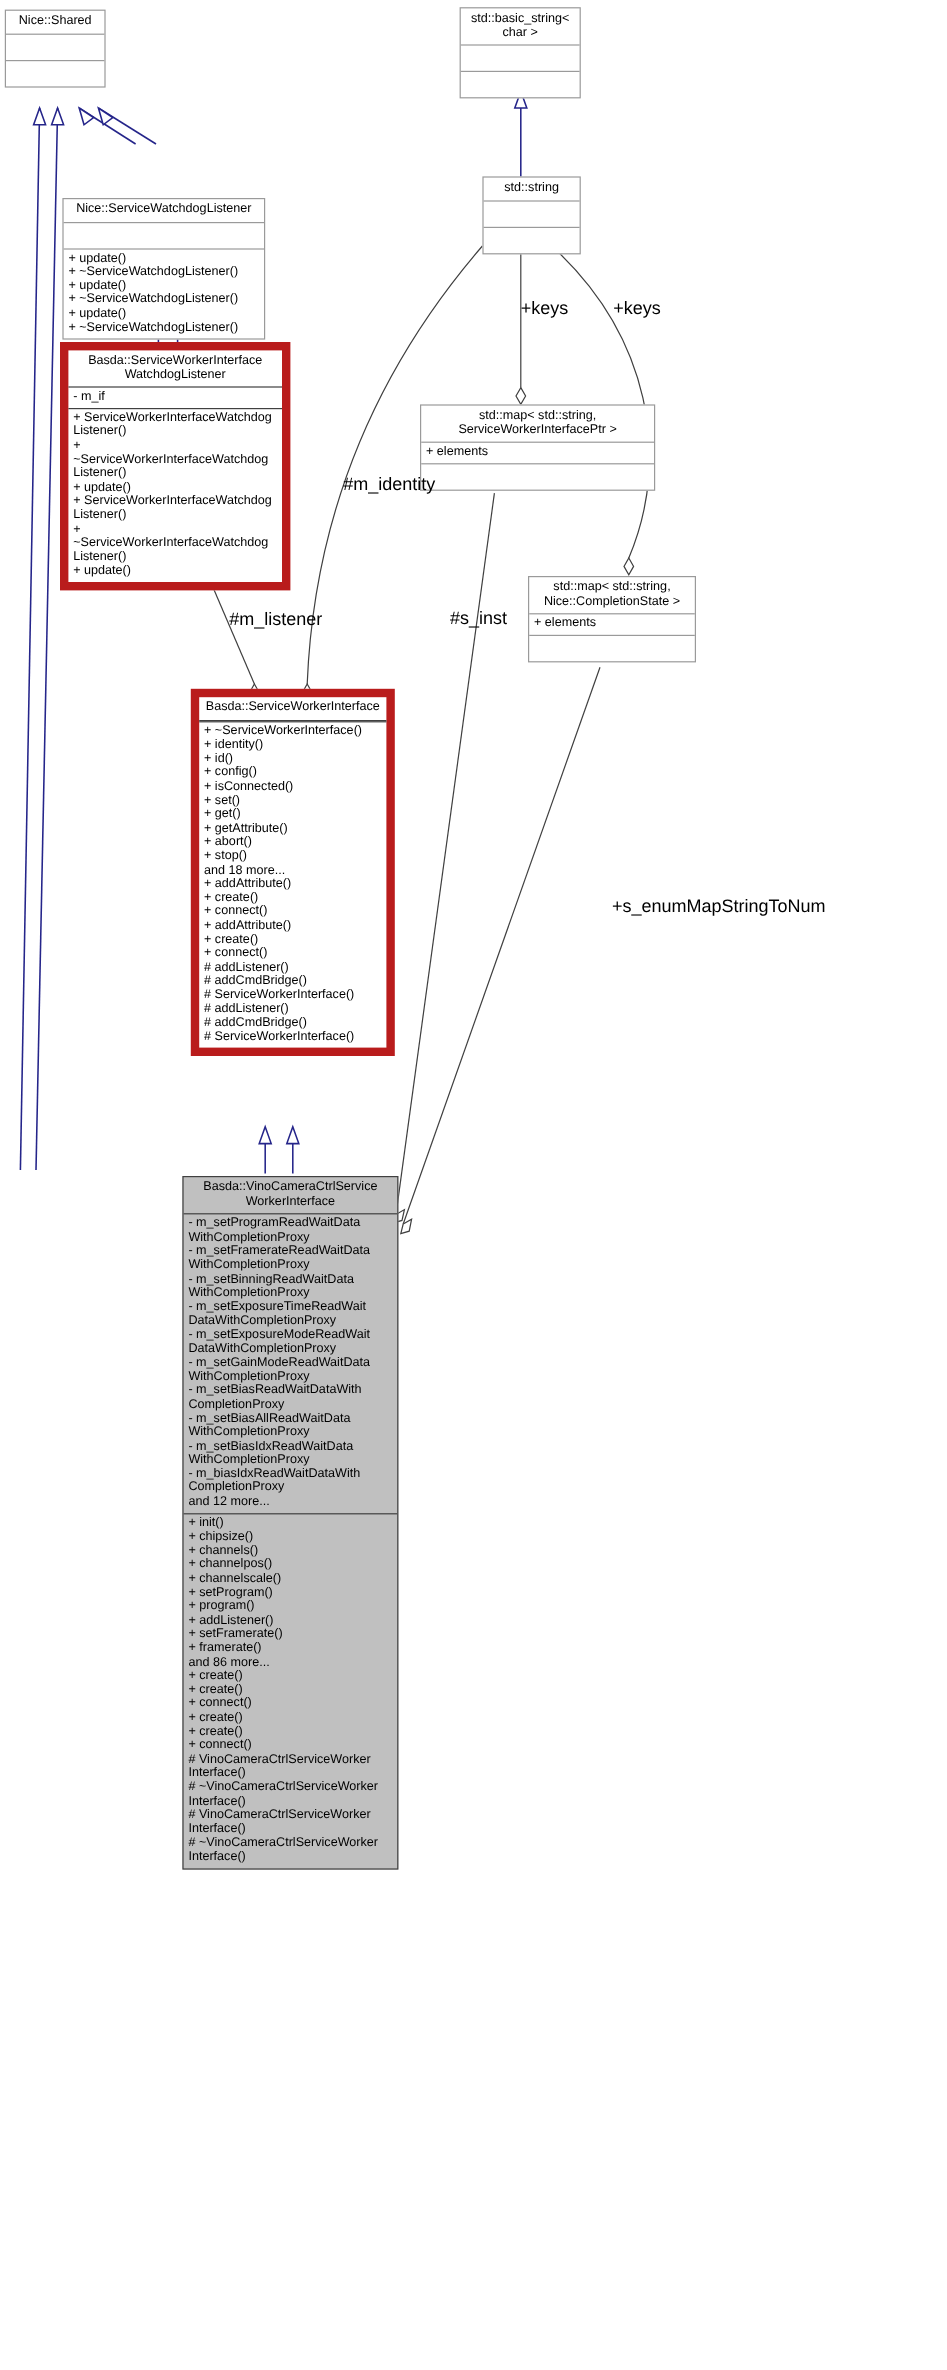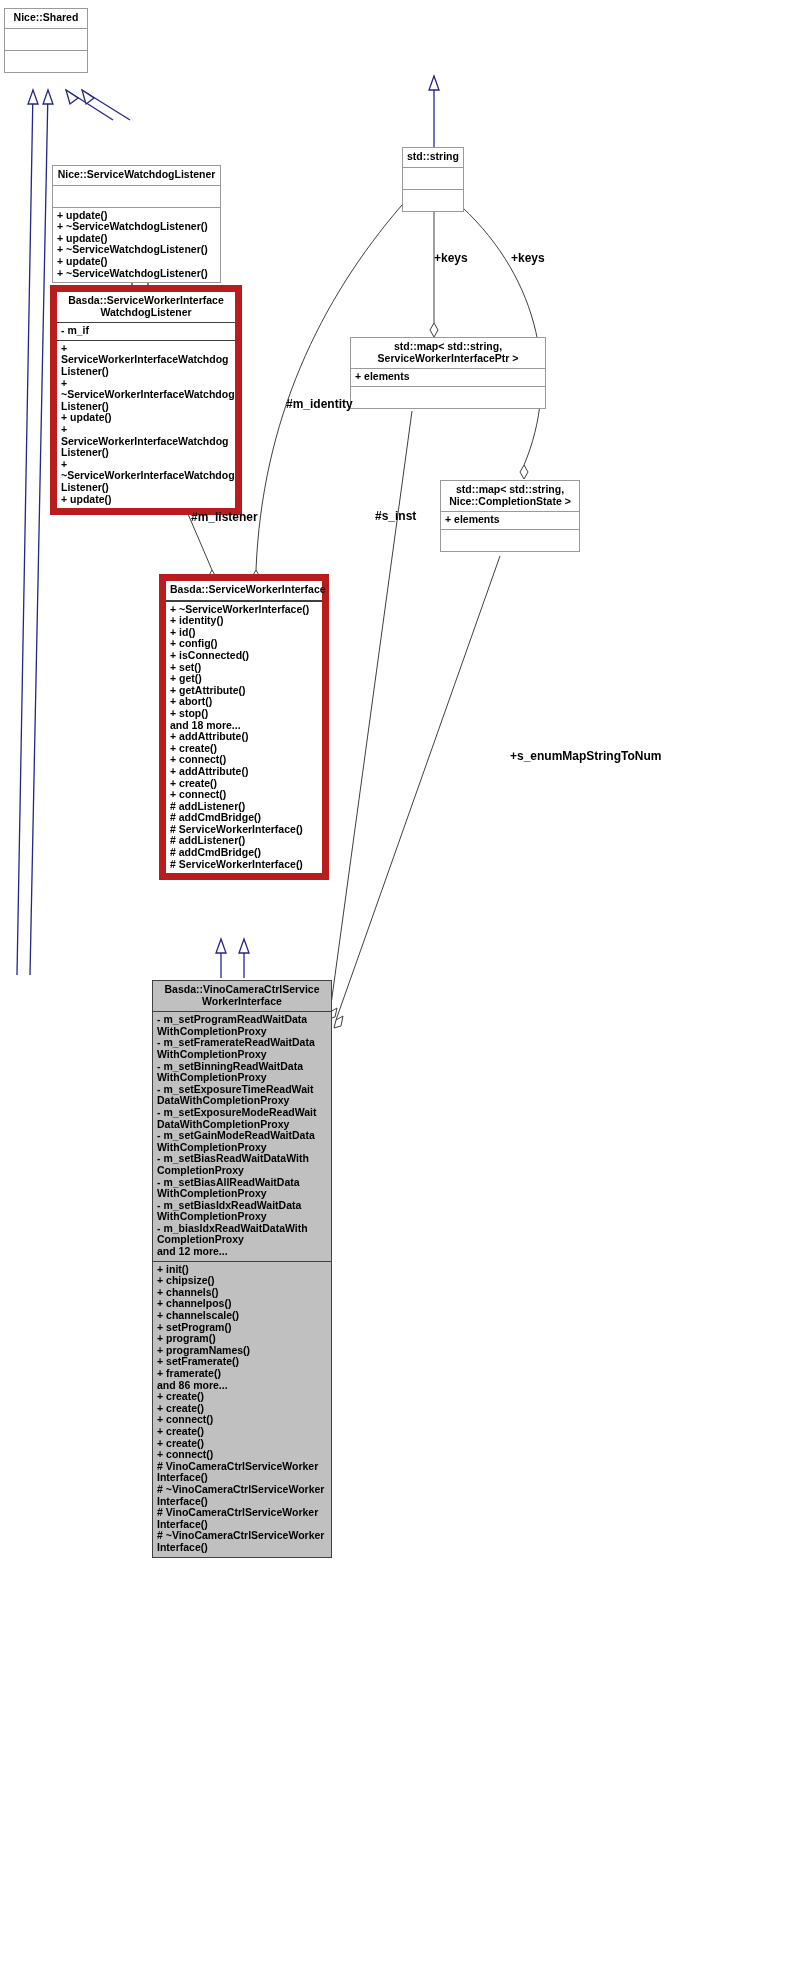--- a/index.html
+++ b/index.html
@@ -10,21 +10,20 @@
   body {
     font-family: "Liberation Sans", sans-serif;
     -webkit-font-smoothing: antialiased;
   }
   #canvas {
     position: relative;
     width: 789px;
     height: 1975px;
     overflow: hidden;
     background: #ffffff;
-    font-weight: bold;
   }
   svg.edges {
     position: absolute;
     left: 0;
     top: 0;
     width: 789px;
     height: 1975px;
     pointer-events: none;
   }
   .uml-box {
@@ -61,21 +60,21 @@
   }
   .uml-section.empty {
     min-height: 16px;
   }
   .uml-row {
     white-space: normal;
     word-break: normal;
   }
   .edge-label {
     position: absolute;
-    font-size: 12px;
+    font-size: 15px;
     line-height: 12px;
     color: #000000;
     white-space: nowrap;
   }
   .assoc-line {
     stroke: #3f3f3f;
     stroke-width: 1;
     fill: none;
   }
   .inherit-line {
@@ -210,22 +209,30 @@
         <div class="uml-row">Listener()</div>
         <div class="uml-row">+ update()</div>
         <div class="uml-row">+ ServiceWorkerInterfaceWatchdog</div>
         <div class="uml-row">Listener()</div>
         <div class="uml-row">+ ~ServiceWorkerInterfaceWatchdog</div>
         <div class="uml-row">Listener()</div>
         <div class="uml-row">+ update()</div>
       </div>
   </div>
 
-
-  <div class="uml-box" style="left:402px; top:147px; width:62px;">
+  <div class="uml-box" style="left:383px; top:6px; width:101px;">
+    <div class="uml-title">std::basic_string&lt;
+char &gt;</div>
+    <div class="uml-sep"></div>
+    <div class="uml-section empty"></div>
+    <div class="uml-sep"></div>
+    <div class="uml-section empty"></div>
+  </div>
+
+  <div class="uml-box" style="left:402px; top:147px; width:82px;">
     <div class="uml-title">std::string</div>
     <div class="uml-sep"></div>
     <div class="uml-section empty"></div>
     <div class="uml-sep"></div>
     <div class="uml-section empty"></div>
   </div>
 
   <div class="uml-box" style="left:350px; top:337px; width:196px;">
     <div class="uml-title">std::map&lt; std::string,
  ServiceWorkerInterfacePtr &gt;</div>
@@ -308,21 +315,21 @@
       </div>
     <div class="uml-sep"></div>
     <div class="uml-section">
         <div class="uml-row">+ init()</div>
         <div class="uml-row">+ chipsize()</div>
         <div class="uml-row">+ channels()</div>
         <div class="uml-row">+ channelpos()</div>
         <div class="uml-row">+ channelscale()</div>
         <div class="uml-row">+ setProgram()</div>
         <div class="uml-row">+ program()</div>
-        <div class="uml-row">+ programNames()</div>
+        <div class="uml-row">+ addListener()</div>
         <div class="uml-row">+ setFramerate()</div>
         <div class="uml-row">+ framerate()</div>
         <div class="uml-row">and 86 more...</div>
         <div class="uml-row">+ create()</div>
         <div class="uml-row">+ create()</div>
         <div class="uml-row">+ connect()</div>
         <div class="uml-row">+ create()</div>
         <div class="uml-row">+ create()</div>
         <div class="uml-row">+ connect()</div>
         <div class="uml-row"># VinoCameraCtrlServiceWorker</div>

